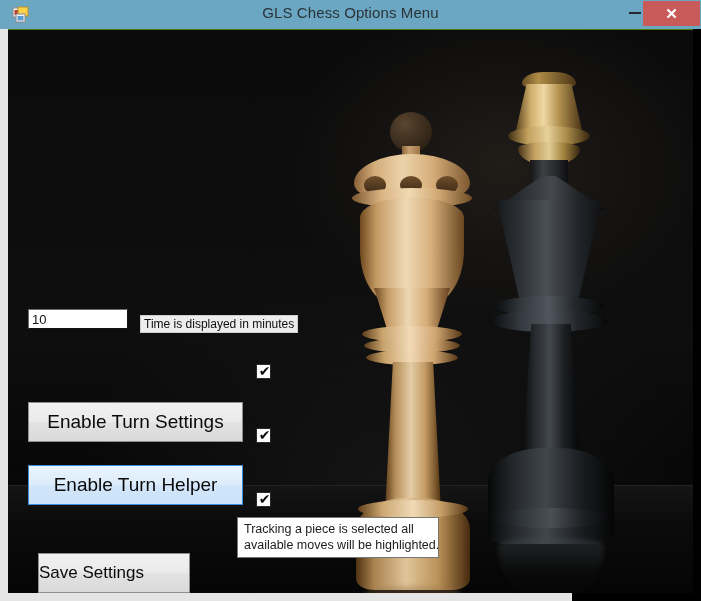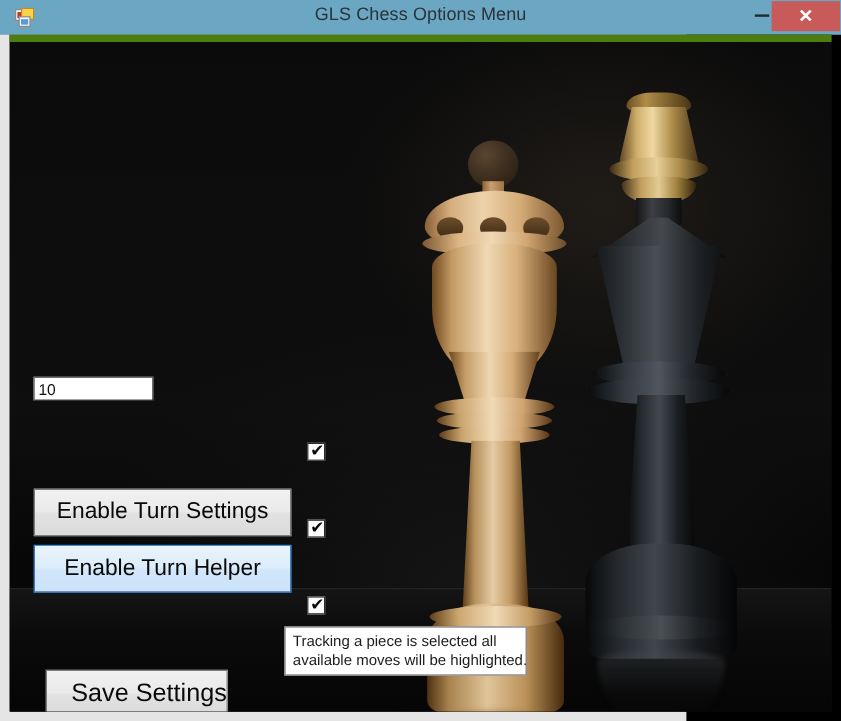--- a/index.html
+++ b/index.html
@@ -89,21 +89,21 @@
 
   
   #client {
     position: absolute;
     left: 8px;
     top: 29px;
     width: 685px;
     height: 564px;
     background: #0c0c0c;
     overflow: hidden;
-    border-top: 6px solid #4d7c0f;
+    border-top: 1px solid #4d7c0f;
     box-sizing: border-box;
   }
 
   
   #photo {
     position: absolute;
     left: 0; top: 0;
     width: 685px;
     height: 563px;
     background:
@@ -335,32 +335,32 @@
   }
   .opt-button.focused {
     border: 1px solid #2f7fd0;
   }
   .opt-button.hovered {
     background: linear-gradient(180deg, #eaf4fe 0%, #dcecfb 48%, #d2e6fa 52%, #cbe2f9 100%);
     border: 1px solid #3c8ddb;
   }
   #btn-timers   { top: 308px; }
   #btn-tracking { top: 372px; }
-  #btn-helper   { top: 419px; }
+  #btn-helper   { top: 435px; }
 
   #btn-save {
     position: absolute;
     left: 30px; top: 523px;
     width: 152px; height: 40px;
     background: linear-gradient(180deg, #f1f1f1 0%, #eaeaea 48%, #e2e2e2 52%, #dadada 100%);
     border: 1px solid #8e8f8f;
     color: #0a0a0a;
     font-family: "Liberation Sans", sans-serif;
-    font-size: 21px;
-    text-align: right;
+    font-size: 17px;
+    text-align: left;
     line-height: 38px;
     box-sizing: border-box;
     cursor: default;
     white-space: nowrap;
   }
 
   .chk {
     position: absolute;
     left: 248px;
     width: 15px; height: 15px;
@@ -463,20 +463,21 @@
         <div class="k-ring" id="kr2"></div>
         <div class="k-stem"></div>
         <div class="k-base"></div>
         <div class="k-baseband"></div>
         <div class="k-reflect"></div>
       </div>
     </div>
 
     <input id="time-input" type="text" value="10" style="">
 
+    <div id="time-label">Time is displayed in minutes</div>
 
     <div class="opt-button" id="btn-tracking">Enable Turn Settings</div>
     <div class="opt-button hovered" id="btn-helper">Enable Turn Helper</div>
 
     <div class="chk" id="chk-timers">
       <span class="mark">✔</span>
     </div>
     <div class="chk" id="chk-tracking">
       <span class="mark">✔</span>
     </div>

